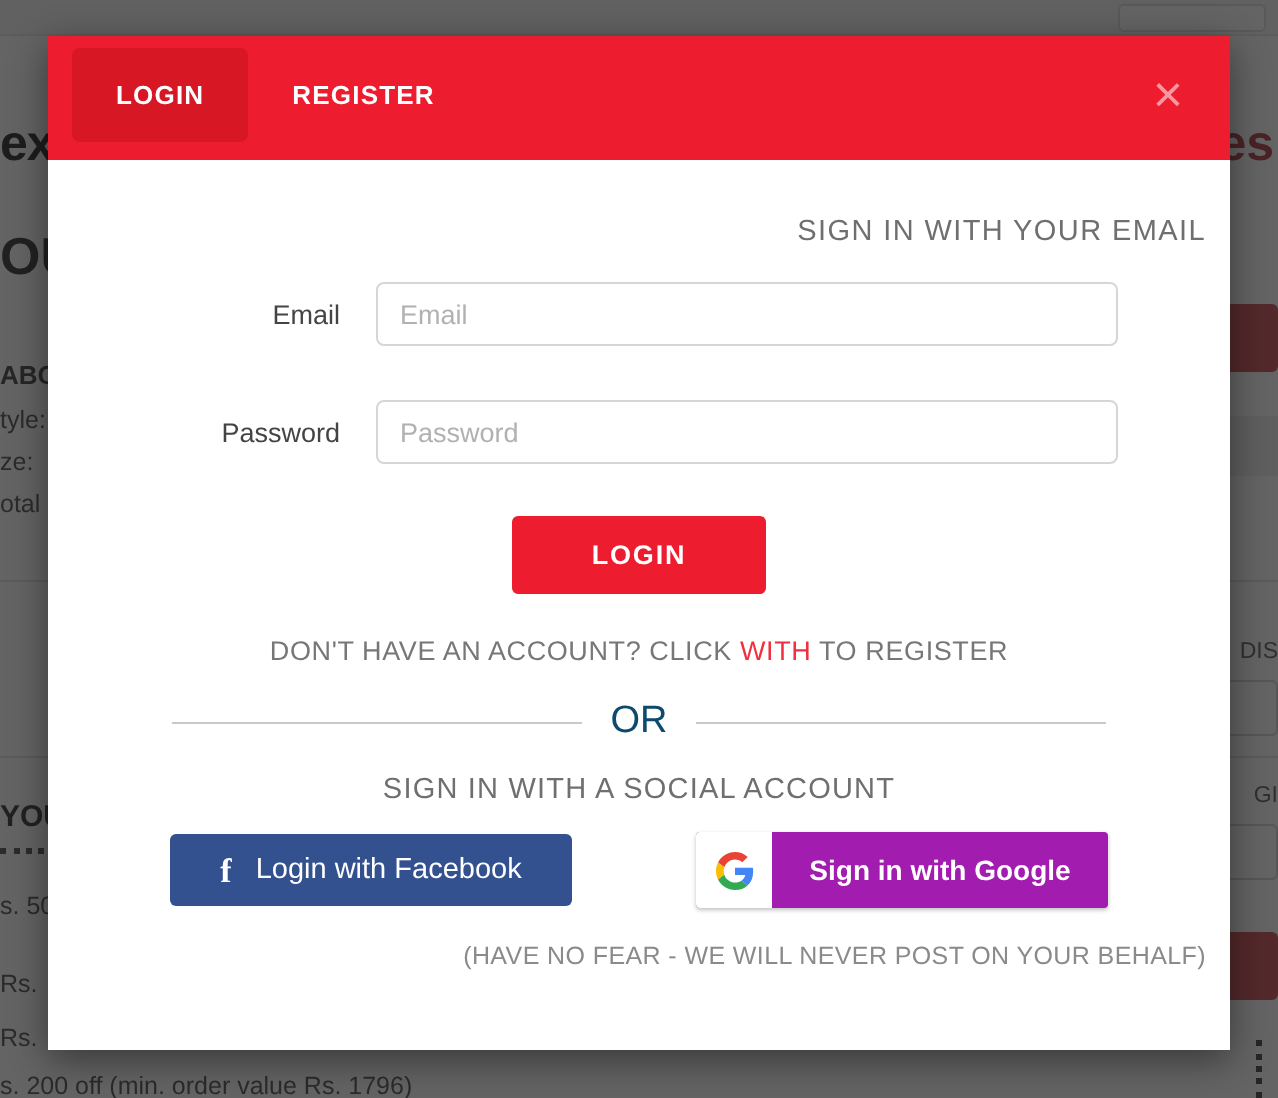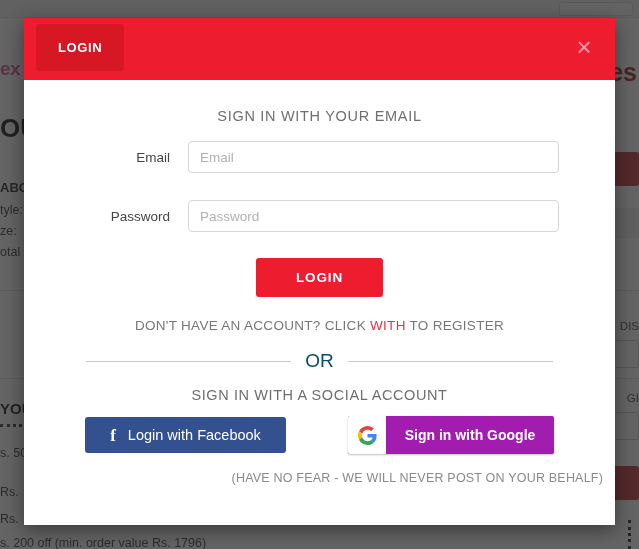--- a/index.html
+++ b/index.html
@@ -18,21 +18,21 @@
   .bg-topbar {
     position: absolute; top: 0; left: 0; right: 0; height: 18px;
     background: #f3f3f3; border-bottom: 1px solid #e0e0e0;
   }
   .bg-topbar-pill {
     position: absolute; top: 2px; right: 6px; width: 74px; height: 14px;
     background: #ffffff; border: 1px solid #d8d8d8; border-radius: 3px;
   }
   .bg-logo {
     position: absolute; top: 58px; left: 0px;
-    font-size: 19px; font-weight: 700; color: #ec4899;
+    font-size: 25px; font-weight: 700; color: #000000;
     letter-spacing: -0.5px; white-space: nowrap;
   }
   .bg-logo-r {
     position: absolute; top: 58px; right: 2px;
     font-size: 25px; font-weight: 700; color: #a31821;
     white-space: nowrap;
   }
   .bg-h1 {
     position: absolute; top: 113px; left: 0px;
     font-size: 26px; font-weight: 700; color: #111; white-space: nowrap;
@@ -114,21 +114,21 @@
     position: absolute; right: 14px; top: 12px;
     width: 34px; height: 34px; line-height: 34px; text-align: center;
     color: rgba(255,255,255,0.55); font-size: 26px; font-weight: 400;
     cursor: pointer; background: transparent; border: none;
     font-family: "Liberation Sans", sans-serif;
   }
 
   #modal-body { padding: 0 12px; }
 
   .section-title {
-    text-align: center; font-size: 14.5px; color: #6f6f6f;
+    text-align: right; font-size: 14.5px; color: #6f6f6f;
     letter-spacing: 0.7px; margin-top: 28px;
   }
 
   .field-row {
     display: flex; align-items: center; margin-top: 17px;
   }
   .field-label {
     width: 152px; text-align: right; padding-right: 18px;
     font-size: 13.5px; color: #444;
   }
@@ -241,20 +241,21 @@
   <div class="bg-vdots" style="top:520px; height:29px;"></div>
 </div>
 
 <div id="overlay"></div>
 
 <div id="modal">
 
   <div id="modal-header">
     <div class="tabs">
       <button class="tab active">LOGIN</button>
+      <button class="tab">REGISTER</button>
     </div>
     <button id="close-btn">×</button>
   </div>
 
   <div id="modal-body">
 
     <div class="section-title">SIGN IN WITH YOUR EMAIL</div>
 
     <div class="field-row">
       <div class="field-label">Email</div>

